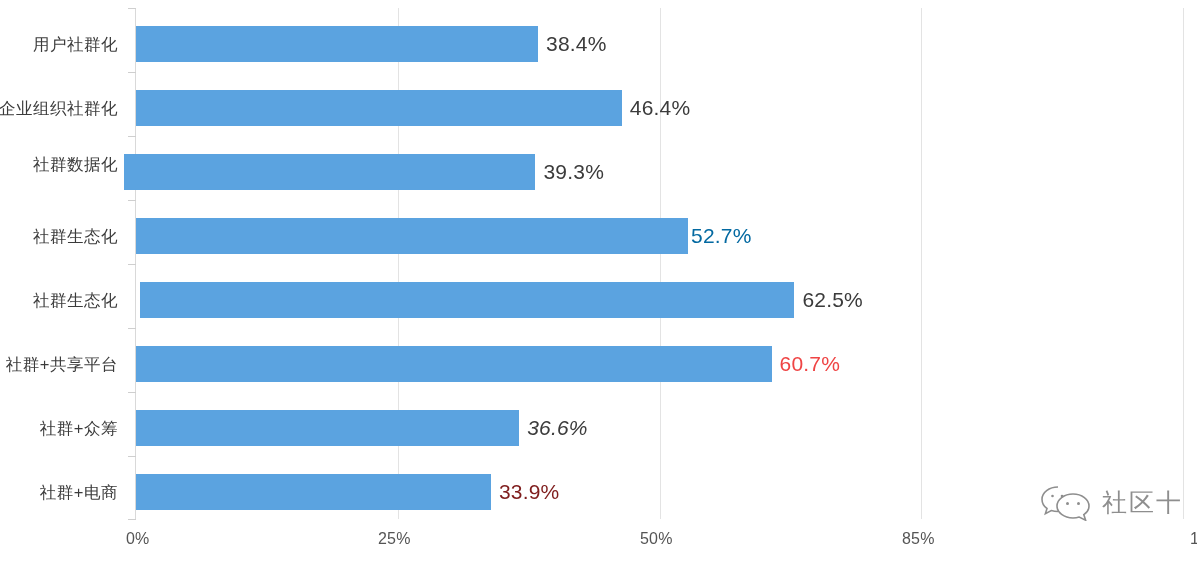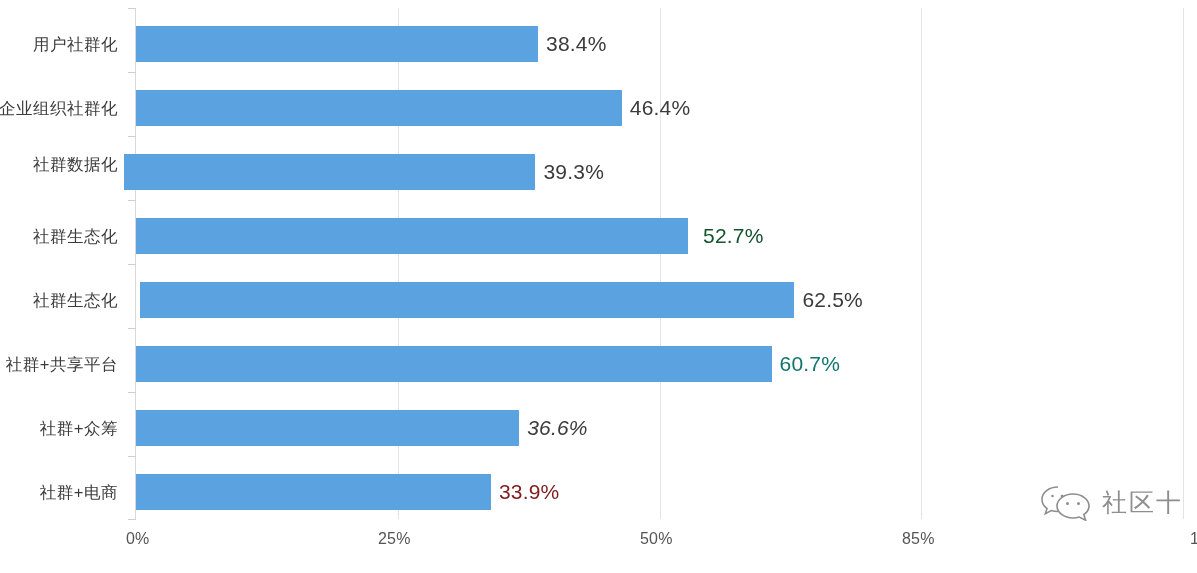--- a/index.html
+++ b/index.html
@@ -163,29 +163,29 @@
   <div class="bar-row" style="left:136px; top:90px; width:1047px;">
     <div class="bar" style="width: 485.808px; background: rgb(91, 163, 224);"></div>
     <div class="bar-value" style="left: 493.808px; color: rgb(59, 59, 59);">46.4%</div>
   </div>
   <div class="bar-row" style="left:124px; top:154px; width:1047px;padding-left:32px;">
     <div class="bar" style="width: 411.471px; background: rgb(91, 163, 224);"></div>
     <div class="bar-value" style="left: 419.471px; color: rgb(59, 59, 59);">39.3%</div>
   </div>
   <div class="bar-row" style="left:136px; top:218px; width:1047px;">
     <div class="bar" style="width: 551.769px; background: rgb(91, 163, 224);"></div>
-    <div class="bar-value" style="left: 567px; color: #14532d;">52.7%</div>
+    <div class="bar-value" style="left: 555px; color: #0369a1;">52.7%</div>
   </div>
   <div class="bar-row" style="left:140px; top:282px; width:1047px;">
     <div class="bar" style="width: 654.375px; background: rgb(91, 163, 224);"></div>
     <div class="bar-value" style="left: 662.375px; color: rgb(59, 59, 59);">62.5%</div>
   </div>
   <div class="bar-row" style="left:136px; top:346px; width:1047px;">
     <div class="bar" style="width: 635.529px; background: rgb(91, 163, 224);"></div>
-    <div class="bar-value" style="left: 643.529px; color: #0f766e;">60.7%</div>
+    <div class="bar-value" style="left: 643.529px; color: #ef4444;">60.7%</div>
   </div>
   <div class="bar-row" style="left:136px; top:410px; width:1047px;font-style:italic;">
     <div class="bar" style="width: 383.202px; background: rgb(91, 163, 224);"></div>
     <div class="bar-value" style="left: 391.202px; color: rgb(59, 59, 59);">36.6%</div>
   </div>
   <div class="bar-row" style="left:136px; top:474px; width:1047px;">
     <div class="bar" style="width: 354.933px; background: rgb(91, 163, 224);"></div>
     <div class="bar-value" style="left: 362.933px; color: #7f1d1d;">33.9%</div>
   </div>
 

